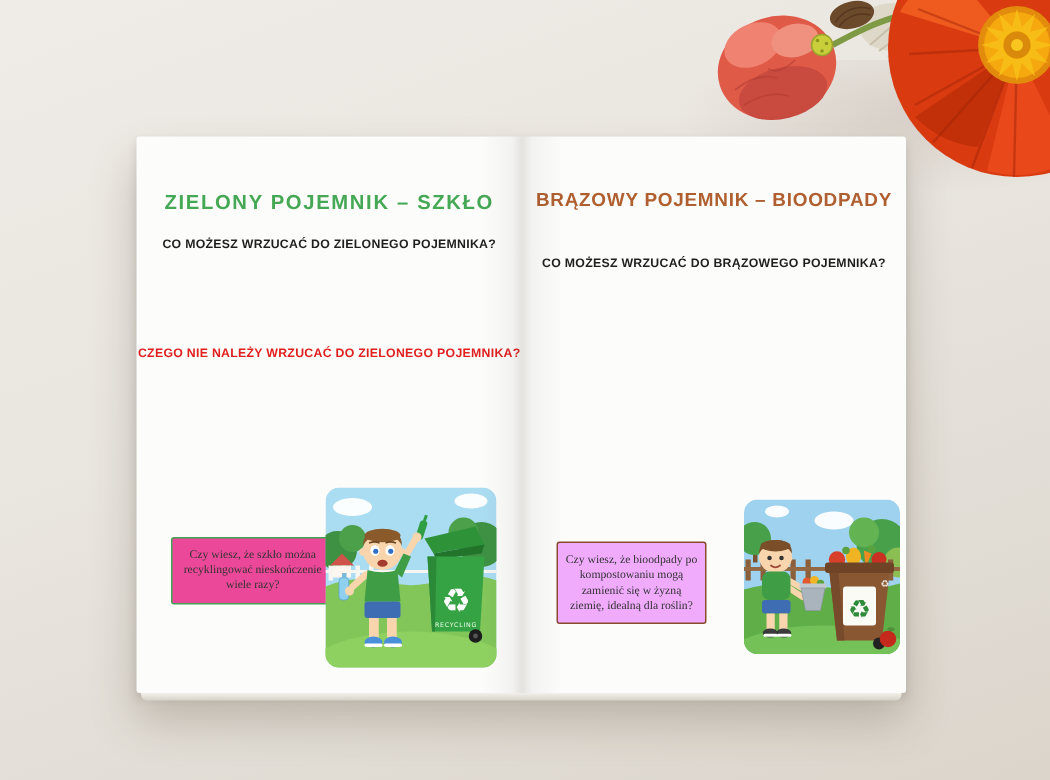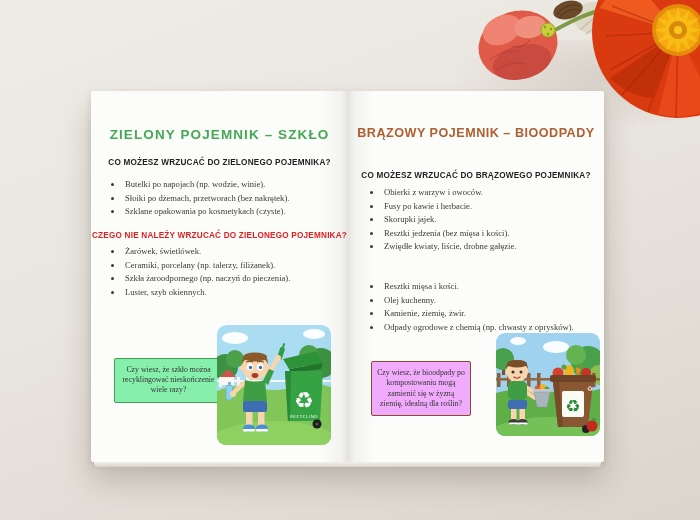--- a/index.html
+++ b/index.html
@@ -102,33 +102,22 @@
       <circle cx="218" cy="30" r="4" fill="#f8c61e"></circle>
     </g>
   </svg>
 
   <div class="booklet">
     <div class="fold"></div>
 
     <section class="page left">
       <h1 class="title" style="color: rgb(69, 168, 85);">ZIELONY POJEMNIK – SZKŁO</h1>
       <h2 class="subhead l-allowed-h">CO MOŻESZ WRZUCAĆ DO ZIELONEGO POJEMNIKA?</h2>
-      <ul class="items l-allowed">
-        <li>Butelki po napojach (np. wodzie, winie).</li>
-        <li>Słoiki po dżemach, przetworach (bez nakrętek).</li>
-        <li>Szklane opakowania po kosmetykach (czyste).</li>
-      </ul>
       <h2 class="subhead l-forbidden-h" style="color: rgb(224, 31, 31);">CZEGO NIE NALEŻY WRZUCAĆ DO ZIELONEGO POJEMNIKA?</h2>
-      <ul class="items l-forbidden">
-        <li>Żarówek, świetlówek.</li>
-        <li>Ceramiki, porcelany (np. talerzy, filiżanek).</li>
-        <li>Szkła żaroodpornego (np. naczyń do pieczenia).</li>
-        <li>Luster, szyb okiennych.</li>
-      </ul>
-      <div class="factbox l-box" style="background-color: #86efac; border-color: rgb(68, 160, 82);">Czy wiesz, że szkło można recyklingować nieskończenie wiele razy?</div>
+      <div class="factbox l-box" style="background-color: #ec4899; border-color: rgb(68, 160, 82);">Czy wiesz, że szkło można recyklingować nieskończenie wiele razy?</div>
 
       <svg class="illus l-illus" viewBox="0 0 114 120">
         <rect x="0" y="0" width="114" height="120" rx="9" fill="#aadcf2"></rect>
         <ellipse cx="18" cy="13" rx="13" ry="6" fill="#ffffff" opacity=".95"></ellipse>
         <ellipse cx="97" cy="9" rx="11" ry="5" fill="#ffffff" opacity=".95"></ellipse>
         <g>
           <circle cx="8" cy="42" r="13" fill="#3e9143"></circle>
             <circle cx="18" cy="34" r="9" fill="#4ca04a"></circle>
           <circle cx="104" cy="38" r="15" fill="#3e9143"></circle>
             <circle cx="92" cy="30" r="10" fill="#4ca04a"></circle>
@@ -190,33 +179,20 @@
             <ellipse cx="37" cy="79" rx="6" ry="3.6" fill="#4a90d9"></ellipse>
           <rect x="18" y="80" width="12" height="2.4" rx="1.2" fill="#ffffff"></rect>
             <rect x="31" y="80" width="12" height="2.4" rx="1.2" fill="#ffffff"></rect>
         </g>
       </svg>
     </section>
 
     <section class="page right">
       <h1 class="title" style="color: rgb(176, 96, 48);">BRĄZOWY POJEMNIK – BIOODPADY</h1>
       <h2 class="subhead r-allowed-h">CO MOŻESZ WRZUCAĆ DO BRĄZOWEGO POJEMNIKA?</h2>
-      <ul class="items r-allowed">
-        <li>Obierki z warzyw i owoców.</li>
-        <li>Fusy po kawie i herbacie.</li>
-        <li>Skorupki jajek.</li>
-        <li>Resztki jedzenia (bez mięsa i kości).</li>
-        <li>Zwiędłe kwiaty, liście, drobne gałęzie.</li>
-      </ul>
-      <ul class="items r-forbidden">
-        <li>Resztki mięsa i kości.</li>
-        <li>Olej kuchenny.</li>
-        <li>Kamienie, ziemię, żwir.</li>
-        <li>Odpady ogrodowe z chemią (np. chwasty z oprysków).</li>
-      </ul>
       <div class="factbox r-box" style="background-color: #f0abfc; border-color: rgb(138, 74, 46);">Czy wiesz, że bioodpady po kompostowaniu mogą zamienić się w żyzną ziemię, idealną dla roślin?</div>
 
       <svg class="illus r-illus" viewBox="0 0 104 103">
         <rect x="0" y="0" width="104" height="103" rx="8" fill="#9ed2ef"></rect>
         <ellipse cx="60" cy="14" rx="13" ry="6" fill="#ffffff" opacity=".95"></ellipse>
         <ellipse cx="22" cy="8" rx="8" ry="4" fill="#ffffff" opacity=".95"></ellipse>
         <g>
           <rect x="90" y="42" width="4" height="9" fill="#7a5230"></rect>
             <rect x="6" y="34" width="3" height="8" fill="#7a5230"></rect>
           <circle cx="92" cy="30" r="17" fill="#49a04b"></circle>

